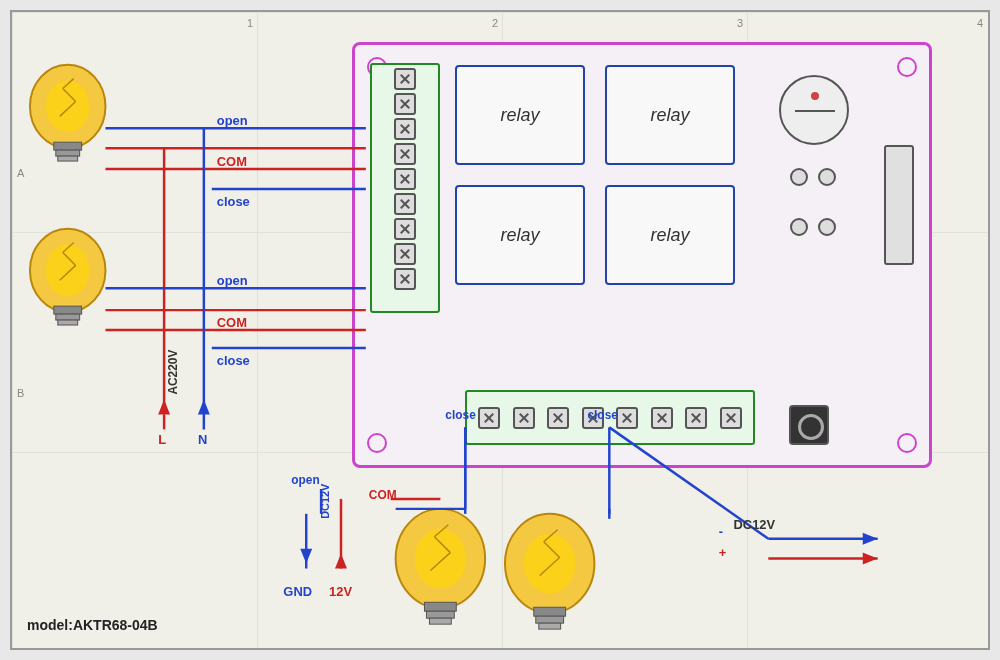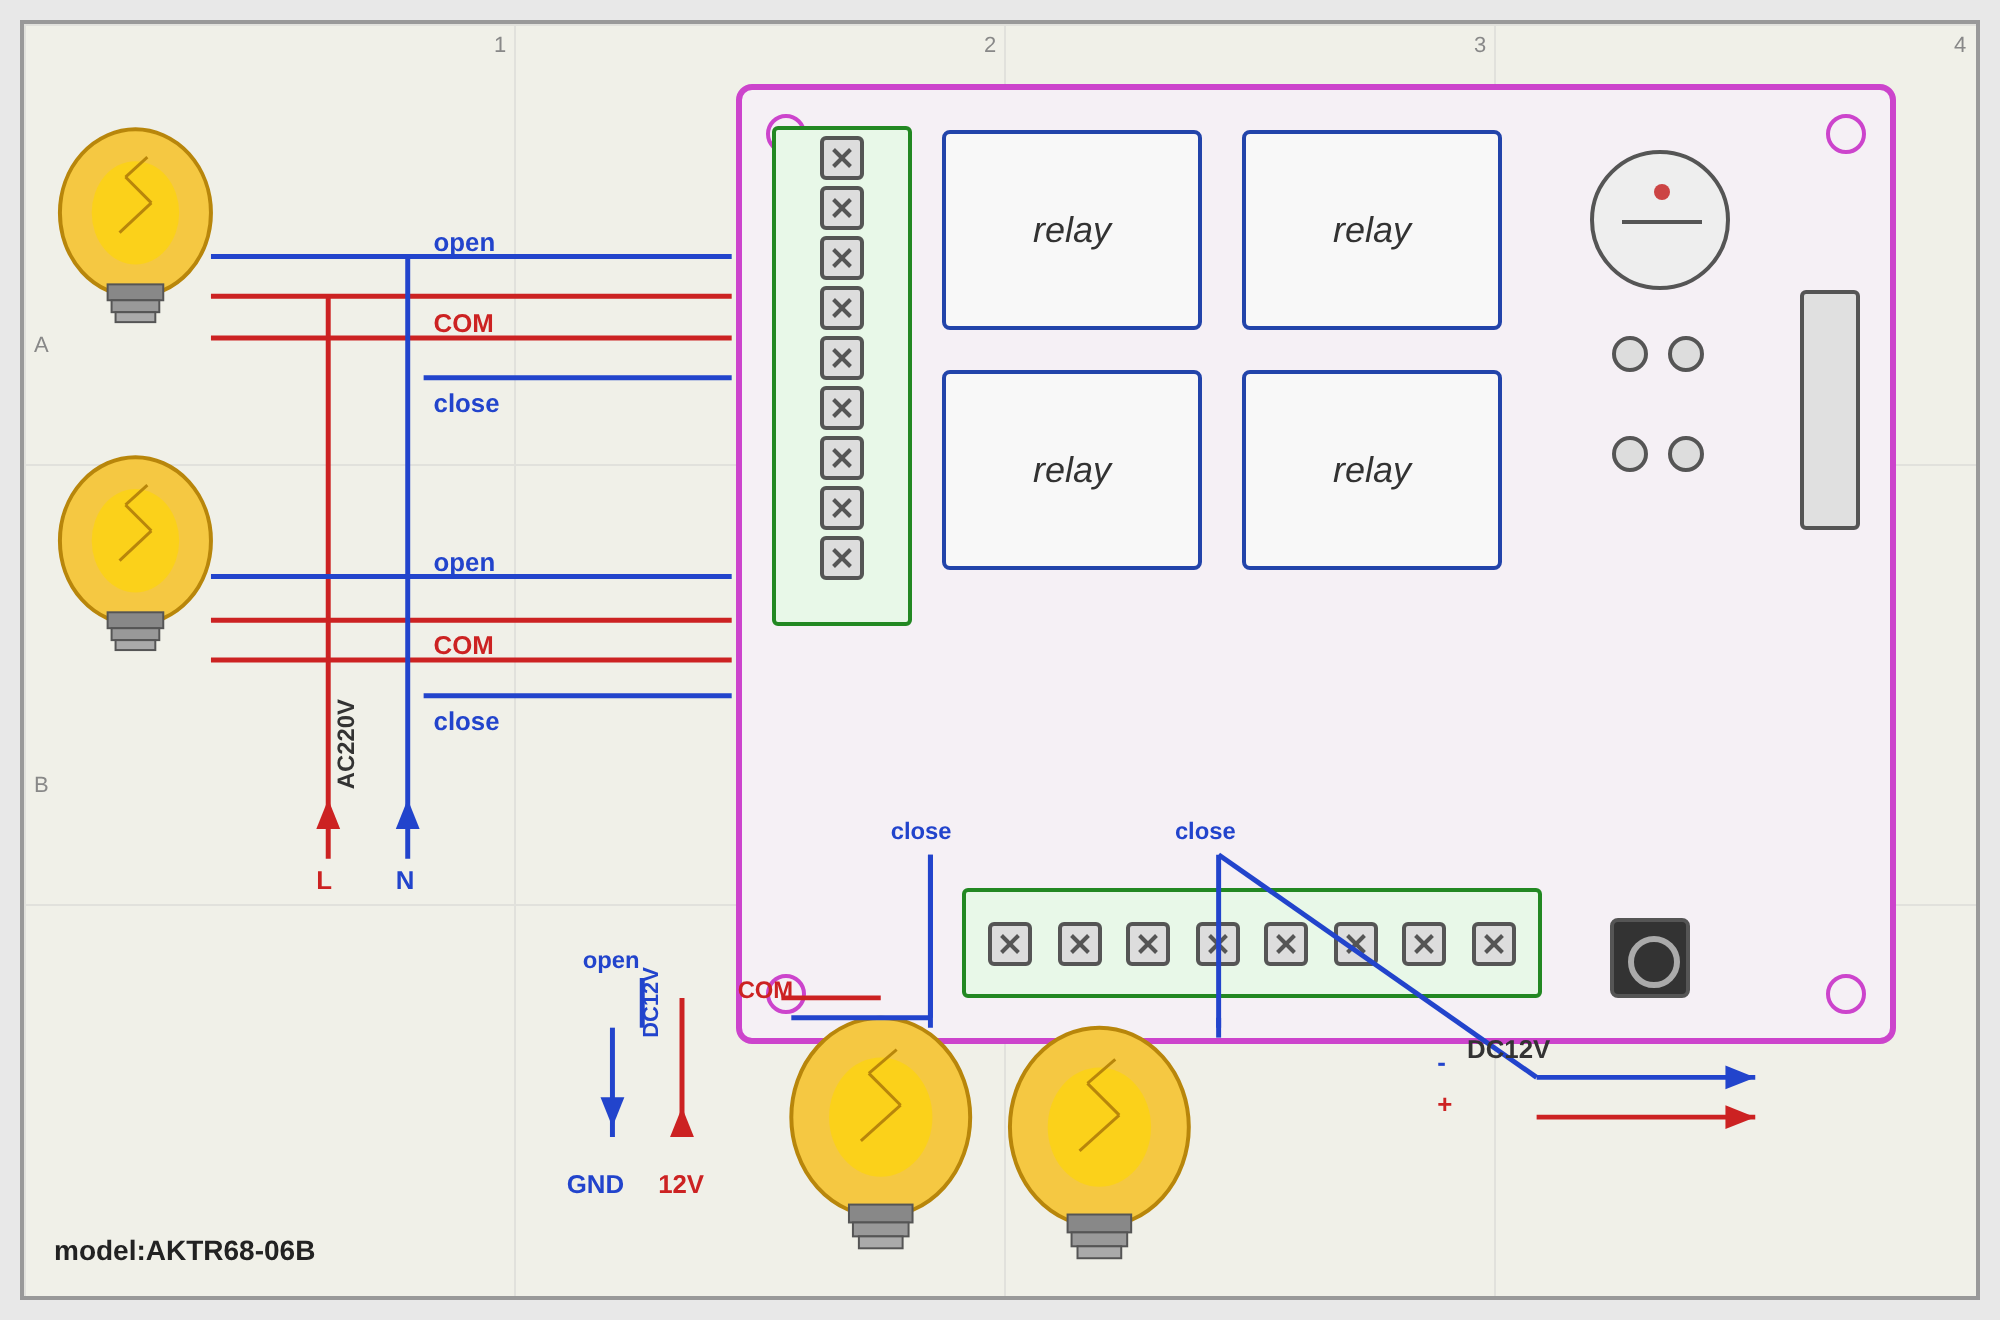--- a/index.html
+++ b/index.html
@@ -29,24 +29,24 @@
       background-image:
         linear-gradient(to right, #ccc 1px, transparent 1px),
         linear-gradient(to bottom, #ccc 1px, transparent 1px);
       background-size: 245px 220px;
       opacity: 0.4;
     }
 
     
     .pcb-board {
       position: absolute;
-      left: 356px;
+      left: 340px;
       top: 30px;
       width: 580px;
-      height: 480px;
+      height: 426px;
       background: #f5f0f5;
       border: 3px solid #cc44cc;
       border-radius: 8px;
     }
 
     
     .pcb-corner {
       position: absolute;
       width: 20px;
       height: 20px;
@@ -434,15 +434,15 @@
 
     <text x="272" y="588" font-family="Arial" font-size="13" font-weight="bold" fill="#2244cc">GND</text>
     <text x="318" y="588" font-family="Arial" font-size="13" font-weight="bold" fill="#cc2222">12V</text>
 
     <text x="710" y="527" font-family="Arial" font-size="13" font-weight="bold" fill="#2244cc">-</text>
     <text x="710" y="548" font-family="Arial" font-size="13" font-weight="bold" fill="#cc2222">+</text>
     <text x="725" y="520" font-family="Arial" font-size="13" font-weight="bold" fill="#333">DC12V</text>
 
   </svg>
 
-  <div class="model-label">model:AKTR68-06B</div>
+  <div class="model-label">model:AKTR68-04B</div>
 
 </div>
 
 </body></html>

